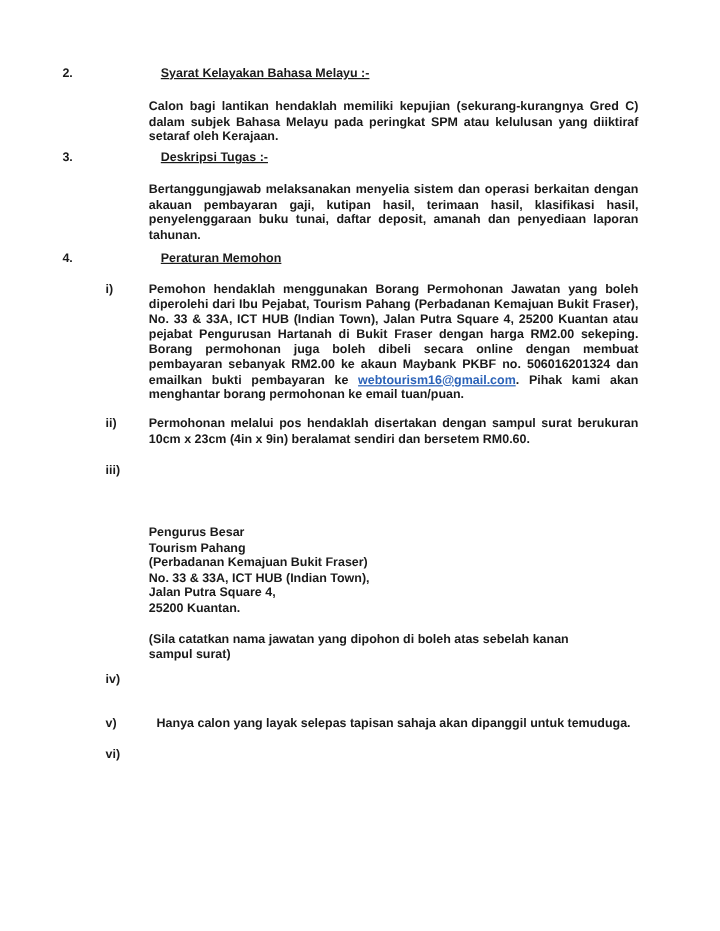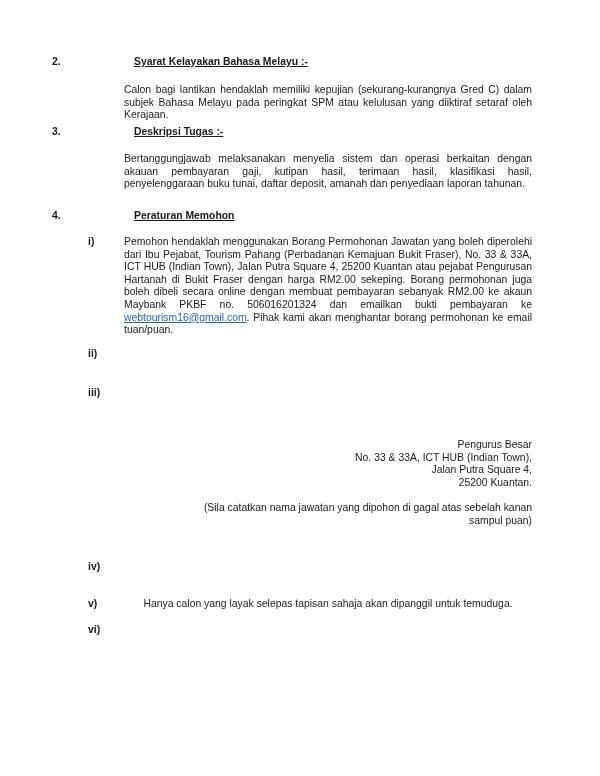--- a/index.html
+++ b/index.html
@@ -4,23 +4,23 @@
   <style>
     html, body { margin: 0; padding: 0; background: #ffffff; }
     body {
       width: 600px; height: 776px; overflow: hidden; position: relative;
       font-family: "Liberation Sans", "DejaVu Sans", sans-serif;
       color: #1a1a1a; font-size: 10.4px; line-height: 12.6px;
     }
     .page { position: absolute; left: 0; top: 0; width: 600px; height: 776px; }
     .sec-num { position: absolute; left: 52px; font-weight: bold; }
     .sec-title { position: absolute; left: 88px; font-weight: bold; text-decoration: underline; margin-left: 46px; }
-    .block { position: absolute; left: 124px; width: 408px; text-align: justify; font-weight: normal; }
+    .block { position: absolute; left: 124px; width: 408px; text-align: justify; font-weight: bold; }
     .roman { position: absolute; left: 88px; font-weight: bold; }
-    .addr { position: absolute; left: 124px; width: 408px; font-weight: normal; text-align: right; }
+    .addr { position: absolute; left: 124px; width: 408px; font-weight: bold; }
     .addr div { white-space: nowrap; }
     a.email { color: #2a62b8; text-decoration: underline; margin-top: 32px; }
     .just-last { text-align-last: left; }
   </style>
 </head>
 <body>
 
 <div class="page">
 
   <div class="sec-num" style="top:56px">2.</div>
@@ -31,31 +31,34 @@
   <div class="sec-title" style="top:126px">Deskripsi Tugas :-</div>
   <div class="block just-last" style="top:153px">Bertanggungjawab melaksanakan menyelia sistem dan operasi berkaitan dengan akauan pembayaran gaji, kutipan hasil, terimaan hasil, klasifikasi hasil, penyelenggaraan buku tunai, daftar deposit, amanah dan penyediaan laporan tahunan.</div>
 
   <div class="sec-num" style="top:210px">4.</div>
   <div class="sec-title" style="top:210px">Peraturan Memohon</div>
 
   <div class="roman" style="top:236px">i)</div>
   <div class="block just-last" style="top:236px"><span>Pemohon hendaklah menggunakan Borang Permohonan Jawatan yang boleh diperolehi dari Ibu Pejabat, Tourism Pahang (Perbadanan Kemajuan Bukit Fraser), No. 33 &amp; 33A, ICT HUB (Indian Town), Jalan Putra Square 4, 25200 Kuantan atau pejabat Pengurusan Hartanah di Bukit Fraser dengan harga RM2.00 sekeping. Borang permohonan juga boleh dibeli secara online dengan membuat pembayaran sebanyak RM2.00 ke akaun Maybank PKBF no. 506016201324 dan emailkan bukti pembayaran ke </span><a class="email" href="#">webtourism16@gmail.com</a><span>. Pihak kami akan menghantar borang permohonan ke email tuan/puan.</span></div>
 
   <div class="roman" style="top:348px">ii)</div>
+  <div class="block just-last" style="top:348px">Permohonan melalui pos hendaklah disertakan dengan sampul surat berukuran 10cm x 23cm (4in x 9in) beralamat sendiri dan bersetem RM0.60.</div>
 
   <div class="roman" style="top:387px">iii)</div>
 
   <div class="addr" style="top:439px">
     <div>Pengurus Besar</div>
+    <div>Tourism Pahang</div>
+    <div>(Perbadanan Kemajuan Bukit Fraser)</div>
     <div>No. 33 &amp; 33A, ICT HUB (Indian Town),</div>
     <div>Jalan Putra Square 4,</div>
     <div>25200 Kuantan.</div>
     <div style="height:13px"></div>
-    <div>(Sila catatkan nama jawatan yang dipohon di gagal atas sebelah kanan</div>
-    <div>sampul puan)</div>
+    <div>(Sila catatkan nama jawatan yang dipohon di boleh atas sebelah kanan</div>
+    <div>sampul surat)</div>
   </div>
 
   <div class="roman" style="top:561px">iv)</div>
 
   <div class="roman" style="top:598px">v)</div>
   <div class="block" style="top:598px; text-align:center">Hanya calon yang layak selepas tapisan sahaja akan dipanggil untuk temuduga.</div>
 
   <div class="roman" style="top:624px">vi)</div>
 
 </div>

